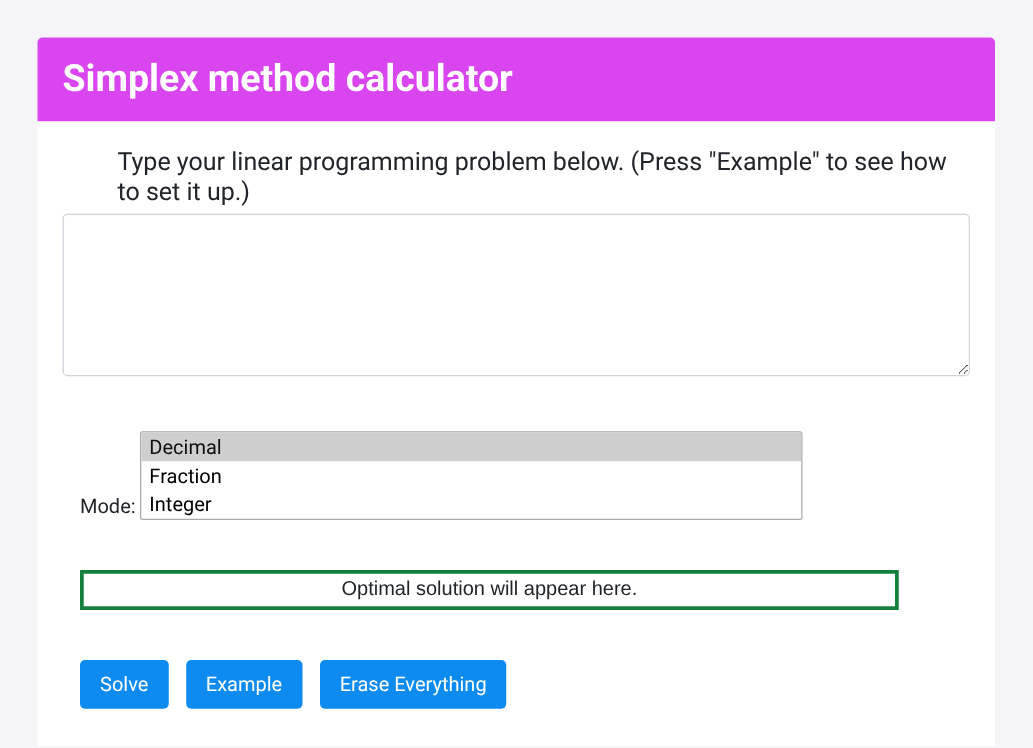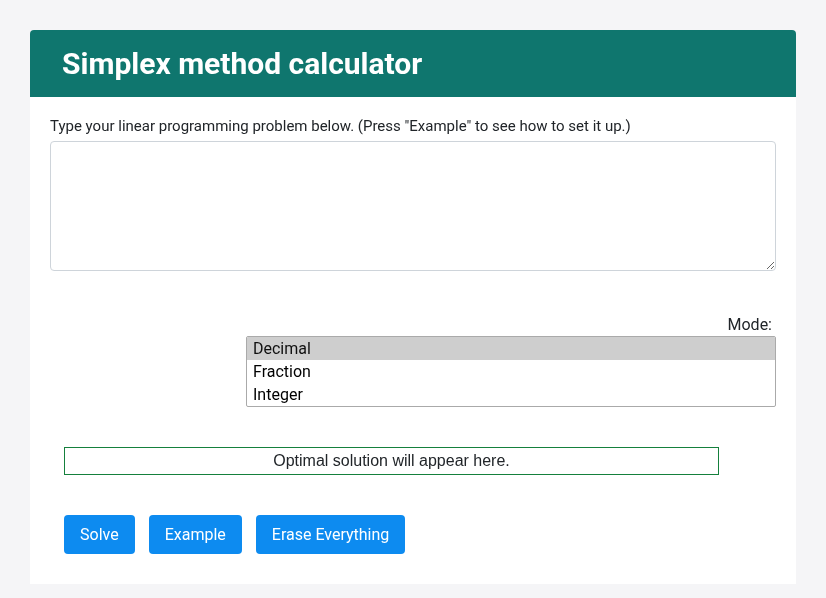--- a/index.html
+++ b/index.html
@@ -13,54 +13,54 @@
       padding: 30px;
       width: 826px;
       color: #212529;
     }
     .card {
       background: #fff;
       border-radius: 4px 4px 0 0;
       overflow: visible;
     }
     .header {
-      background: #0f766e;
+      background: #d946ef;
       color: #fff;
-      padding: 16px 32px;
+      padding: 16px 20px;
       border-radius: 4px 4px 0 0;
     }
     .header h1 {
       font-size: 30px;
       font-weight: 700;
       letter-spacing: 0;
     }
     .content {
       padding: 20px 20px 30px 20px;
     }
     .instruction {
-      font-size: 15px;
+      font-size: 20px;
       color: #212529;
       margin-bottom: 6px;
+      margin-left: 44px;
     }
     .textarea {
       width: 100%;
       height: 130px;
       border: 1px solid #ced4da;
       border-radius: 4px;
       resize: vertical;
       padding: 8px;
       font-family: inherit;
       font-size: 14px;
     }
     .field-row {
       margin-top: 40px;
       display: flex;
       align-items: flex-end;
       margin-left: 14px;
-      flex-direction: column;
     }
     .mode-label {
       font-size: 16px;
       margin-right: 4px;
       padding-bottom: 2px;
     }
     .mode-select {
       width: 530px;
       font-family: inherit;
       font-size: 16px;
@@ -88,21 +88,21 @@
     .solution-row {
       margin-top: 40px;
       margin-left: 14px;
     }
     .solution-label {
       font-size: 16px;
       margin-bottom: 4px;
     }
     .solution-output {
       width: 655px;
-      border: 1px solid #15803d;
+      border: 3px solid #15803d;
       font-size: 16px;
       padding: 4px 8px;
       text-align: center;
       color: #212529;
       background: #fff;
     }
     .buttons-row {
       margin-top: 40px;
       margin-left: 14px;
       display: flex;

